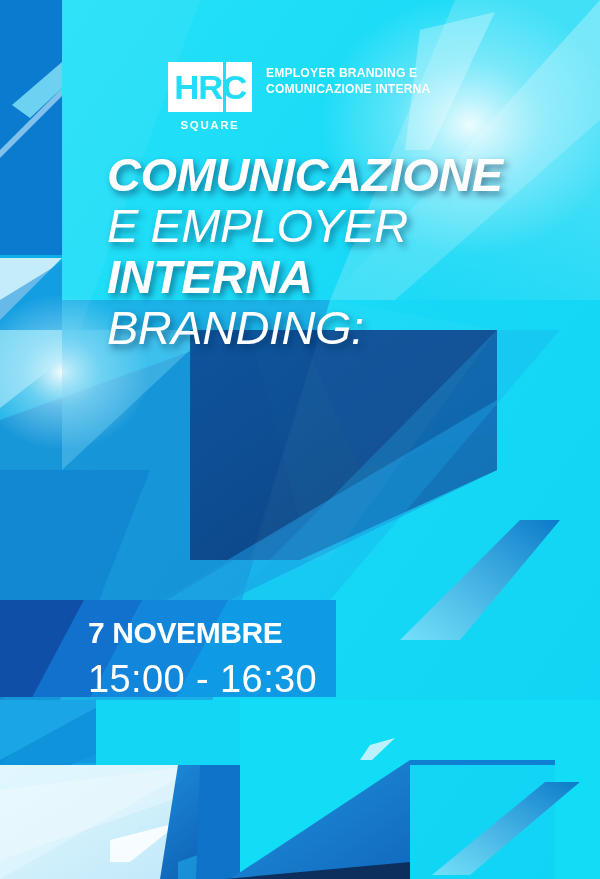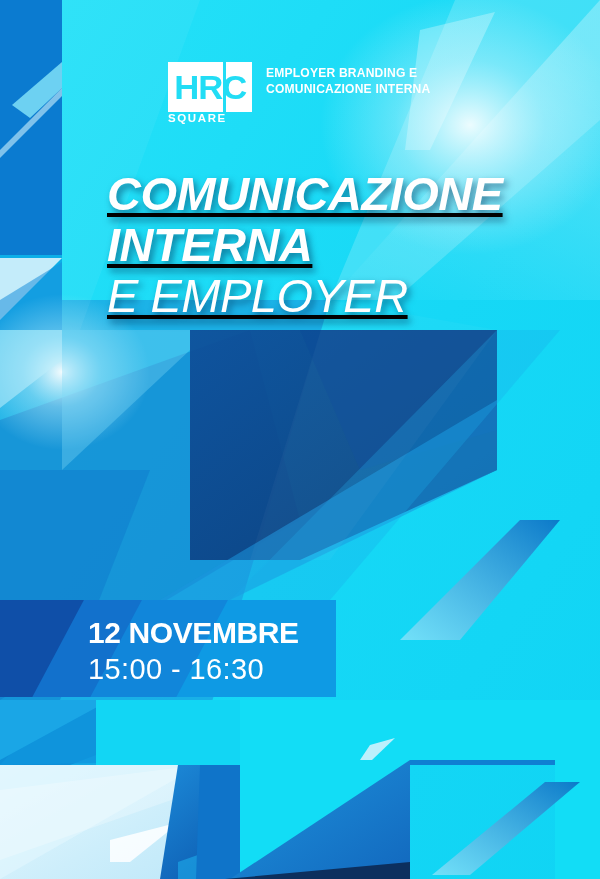--- a/index.html
+++ b/index.html
@@ -35,20 +35,22 @@
     font-family:"Liberation Sans", sans-serif;
     transform:scaleX(1.02);
   }
   .hrc-gap{
     position:absolute;
     top:0;height:50px;width:3px;
     left:55px;
     background:#22DDF5;
   }
   #logo-square{
+    margin-top:7px;
+    text-align:center;
     color:#ffffff;
     font-weight:bold;
     font-size:11.5px;
     letter-spacing:1.6px;
     font-family:"Liberation Sans", sans-serif;
   }
   #logo-tagline{
     margin-top:3px;
     color:#ffffff;
     font-weight:bold;
@@ -58,23 +60,22 @@
     text-transform:uppercase;
     transform:scaleX(0.93);
     transform-origin:left top;
     white-space:pre-line;
     font-family:"Liberation Sans", sans-serif;
   }
 
   
   #title-block{
     position:absolute;
-    left:107px;top:168px;
+    left:107px;top:149px;
     width:460px;
-    text-decoration:underline;
   }
   .tline{
     color:#ffffff;
     font-style:italic;
     text-transform:uppercase;
     line-height:51px;
     white-space:nowrap;
     text-shadow:3px 4px 7px rgba(0,40,80,0.55);
     font-family:"Liberation Sans", sans-serif;
   }
@@ -95,22 +96,22 @@
     position:absolute;
     left:88px;top:16px;
     color:#ffffff;
     font-family:"Liberation Sans", sans-serif;
   }
   #date-day{
     font-weight:bold;font-size:30px;line-height:34px;
     letter-spacing:-0.4px;white-space:nowrap;
   }
   #date-time{
-    font-weight:normal;font-size:29px;line-height:34px;
-    letter-spacing:0.4px;margin-top:2px;white-space:nowrap;
+    font-weight:normal;font-size:38px;line-height:34px;
+    letter-spacing:0.4px;margin-top:12px;white-space:nowrap;
   }
 </style>
 </head>
 <body>
 
 <div id="poster">
 
   <svg class="layer" width="600" height="879" viewBox="0 0 600 879">
     <defs>
       <linearGradient id="gCyan" x1="0" y1="0" x2="1" y2="1">
@@ -246,29 +247,30 @@
           <span class="hrc-gap"></span>
         </div>
         <div id="logo-square">SQUARE</div>
       </div>
       <div id="logo-tagline">EMPLOYER BRANDING E
 COMUNICAZIONE INTERNA</div>
     </div>
 
     <div id="title-block">
       <div class="tline strong">COMUNICAZIONE</div>
+      <div class="tline light">E EMPLOYER</div>
       <div class="tline strong">INTERNA</div>
-      <div class="tline light">E EMPLOYER</div>
+      <div class="tline light">BRANDING:</div>
     </div>
 
     <div id="date-bar">
       <div class="dstripe" style="left:-40px;width:95px;background:#0F4FA8;"></div>
       <div class="dstripe" style="left:52px;width:60px;background:#1271CC;"></div>
       <div class="dstripe" style="left:110px;width:90px;background:#1186DA;"></div>
       <div class="dstripe" style="left:196px;width:220px;background:#0E9AE4;"></div>
       <div id="date-text">
-        <div id="date-day">12 NOVEMBRE</div>
+        <div id="date-day">7 NOVEMBRE</div>
         <div id="date-time">15:00 - 16:30</div>
       </div>
     </div>
 
   </div>
 </div>
 
 </body></html>

